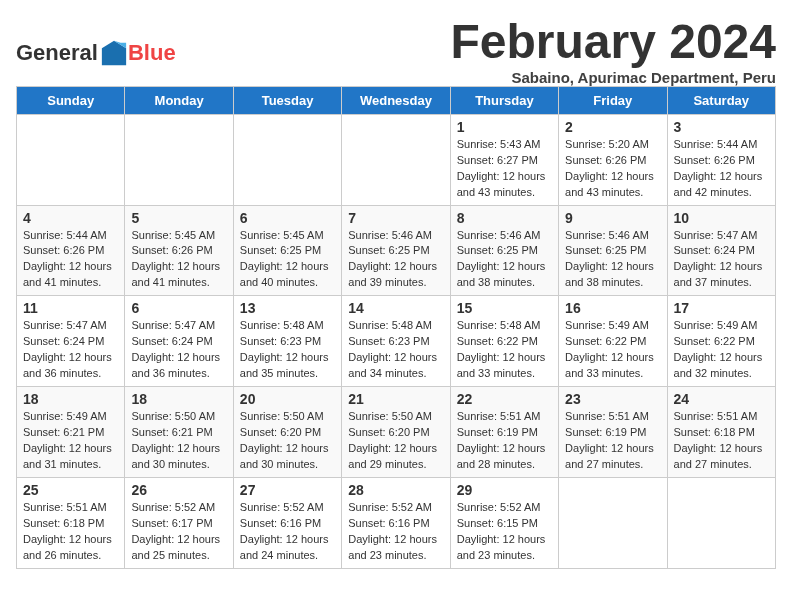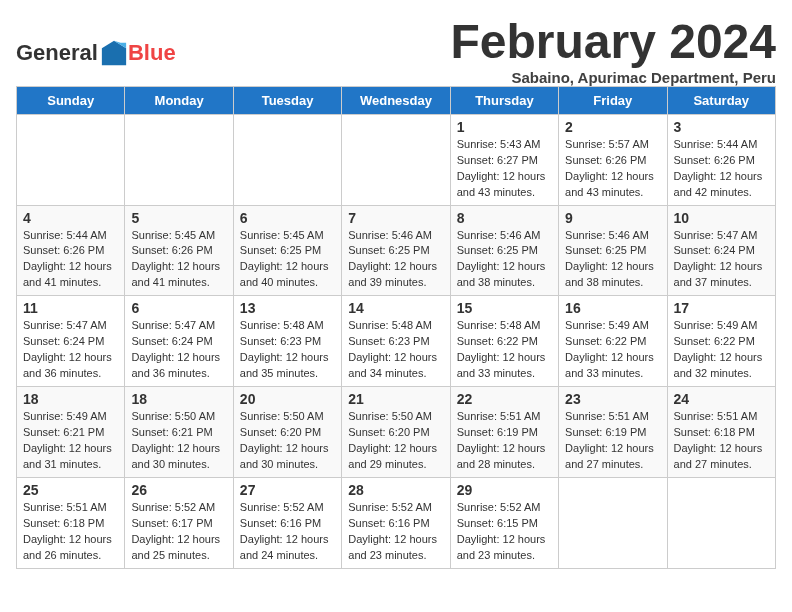--- a/index.html
+++ b/index.html
@@ -129,21 +129,21 @@
         <td class="empty-cell"></td>
         <td>
           <span class="day-number">1</span>
           <div class="day-info">Sunrise: 5:43 AM
 Sunset: 6:27 PM
 Daylight: 12 hours
 and 43 minutes.</div>
         </td>
         <td>
           <span class="day-number">2</span>
-          <div class="day-info">Sunrise: 5:57 AM
+          <div class="day-info">Sunrise: 5:20 AM
 Sunset: 6:26 PM
 Daylight: 12 hours
 and 43 minutes.</div>
         </td>
         <td>
           <span class="day-number">3</span>
           <div class="day-info">Sunrise: 5:44 AM
 Sunset: 6:26 PM
 Daylight: 12 hours
 and 42 minutes.</div>

